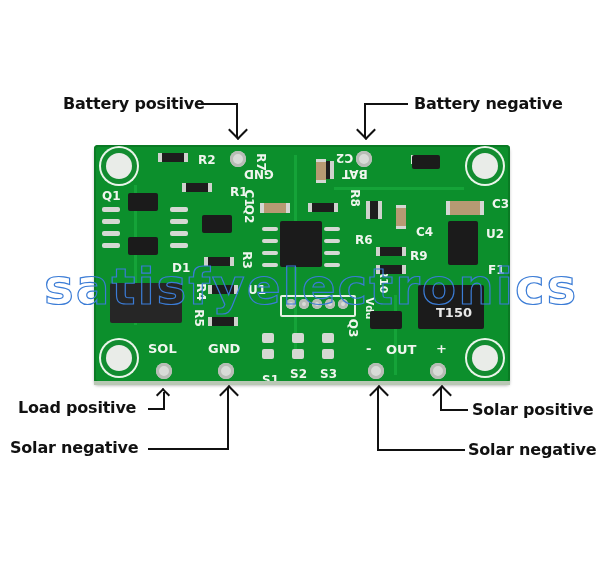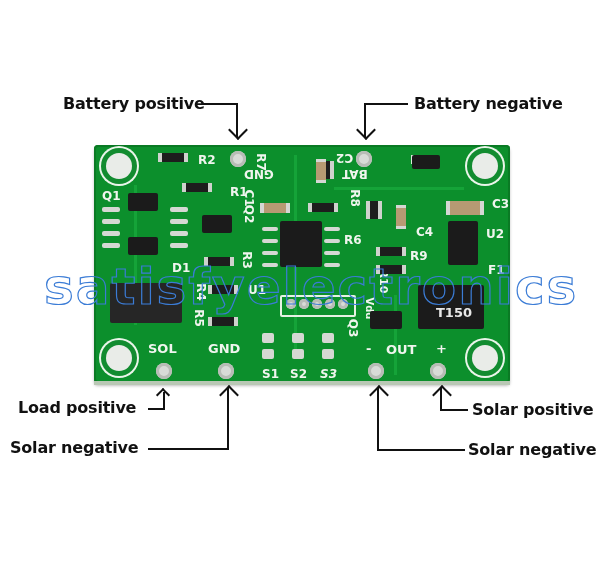--- a/index.html
+++ b/index.html
@@ -56,34 +56,34 @@
   <div class="pad" style="left:274px; top:218px; width:16px; height:16px;"></div>
   <div class="pad" style="left:336px; top:218px; width:16px; height:16px;"></div>
 
   <div class="silk" style="left:150px; top:22px; transform:rotate(180deg);">GND</div>
   <div class="silk" style="left:248px; top:22px; transform:rotate(180deg);">BAT</div>
   <div class="silk" style="left:54px; top:196px; font-size:13px;">SOL</div>
   <div class="silk" style="left:114px; top:196px; font-size:13px;">GND</div>
   <div class="silk" style="left:272px; top:196px; font-size:13px;">-</div>
   <div class="silk" style="left:292px; top:197px; font-size:13px;">OUT</div>
   <div class="silk" style="left:342px; top:196px; font-size:13px;">+</div>
-  <div class="silk" style="left:168px; top:222px;">S1</div>
+  <div class="silk" style="left:168px; top:228px;">S1</div>
   <div class="silk" style="left:196px; top:222px;">S2</div>
-  <div class="silk" style="left:226px; top:222px;font-style:italic;">S3</div>
+  <div class="silk" style="left:226px; top:222px;">S3</div>
   <div class="silk" style="left:8px; top:44px;">Q1</div>
   <div class="silk" style="left:146px; top:62px; transform:rotate(90deg);">Q2</div>
   <div class="silk" style="left:250px; top:176px; transform:rotate(90deg);">Q3</div>
   <div class="silk" style="left:78px; top:116px;">D1</div>
   <div class="silk" style="left:288px; top:8px;margin-left:28px;">D2</div>
   <div class="silk" style="left:136px; top:40px;">R1</div>
   <div class="silk" style="left:104px; top:8px;">R2</div>
   <div class="silk" style="left:144px; top:108px; transform:rotate(90deg);">R3</div>
   <div class="silk" style="left:98px; top:140px; transform:rotate(90deg);">R4</div>
   <div class="silk" style="left:96px; top:166px; transform:rotate(90deg);">R5</div>
-  <div class="silk" style="left:250px; top:88px;">R6</div>
+  <div class="silk" style="left:261px; top:88px;">R6</div>
   <div class="silk" style="left:158px; top:10px; transform:rotate(90deg);">R7</div>
   <div class="silk" style="left:252px; top:46px; transform:rotate(90deg);">R8</div>
   <div class="silk" style="left:316px; top:104px;">R9</div>
   <div class="silk" style="left:278px; top:130px; transform:rotate(90deg); font-size:11px;">R10</div>
   <div class="silk" style="left:146px; top:46px; transform:rotate(90deg);">C1</div>
   <div class="silk" style="left:242px; top:6px; transform:rotate(180deg);">C2</div>
   <div class="silk" style="left:398px; top:52px;">C3</div>
   <div class="silk" style="left:322px; top:80px;">C4</div>
   <div class="silk" style="left:154px; top:138px;">U1</div>
   <div class="silk" style="left:392px; top:82px;">U2</div>

